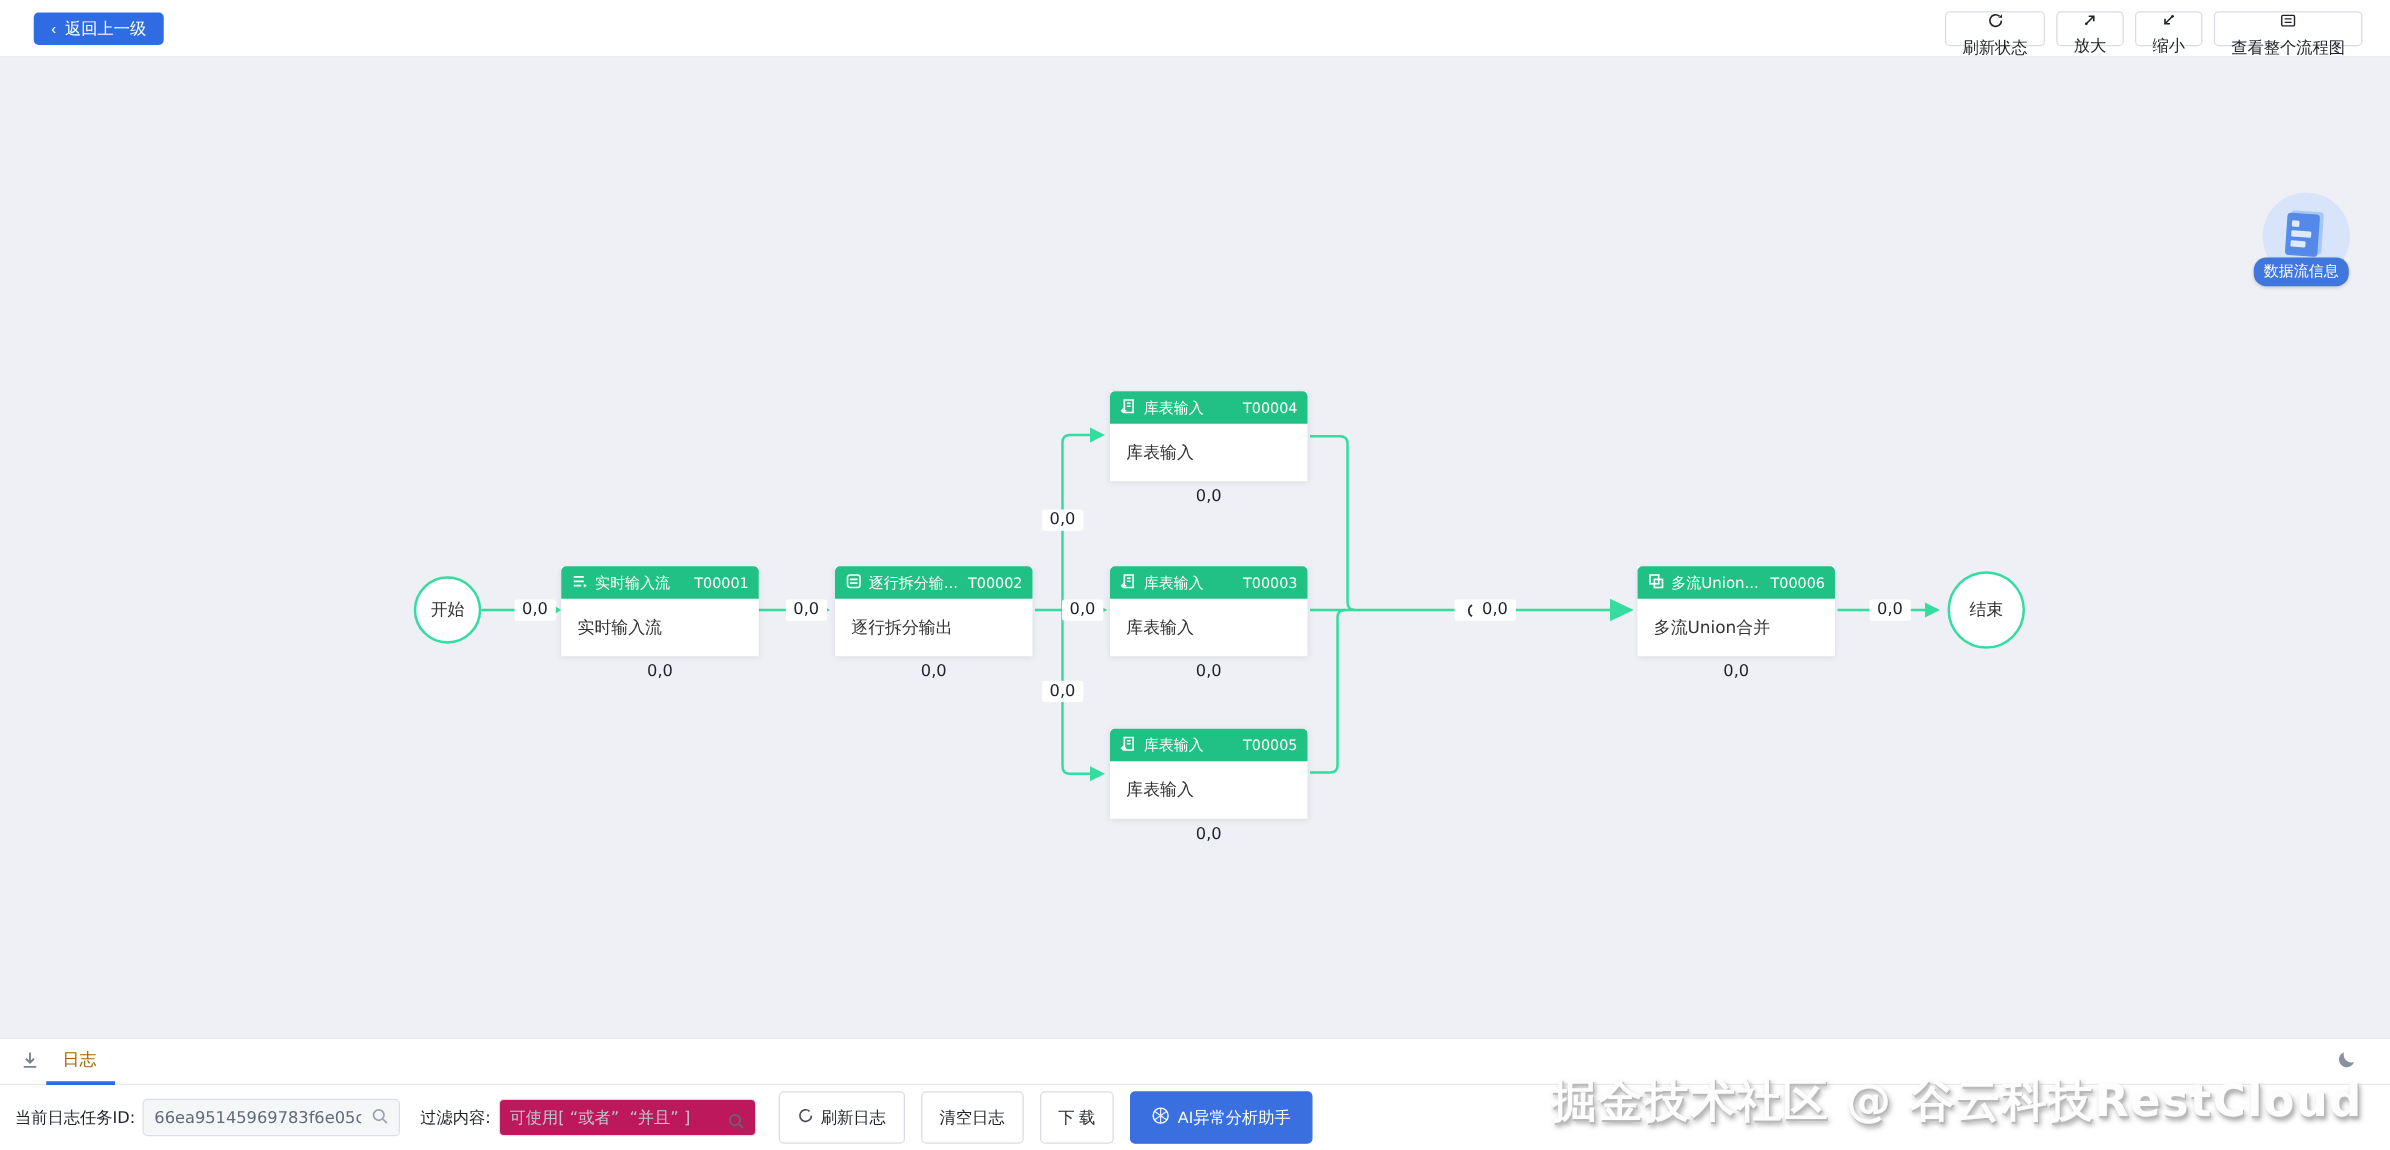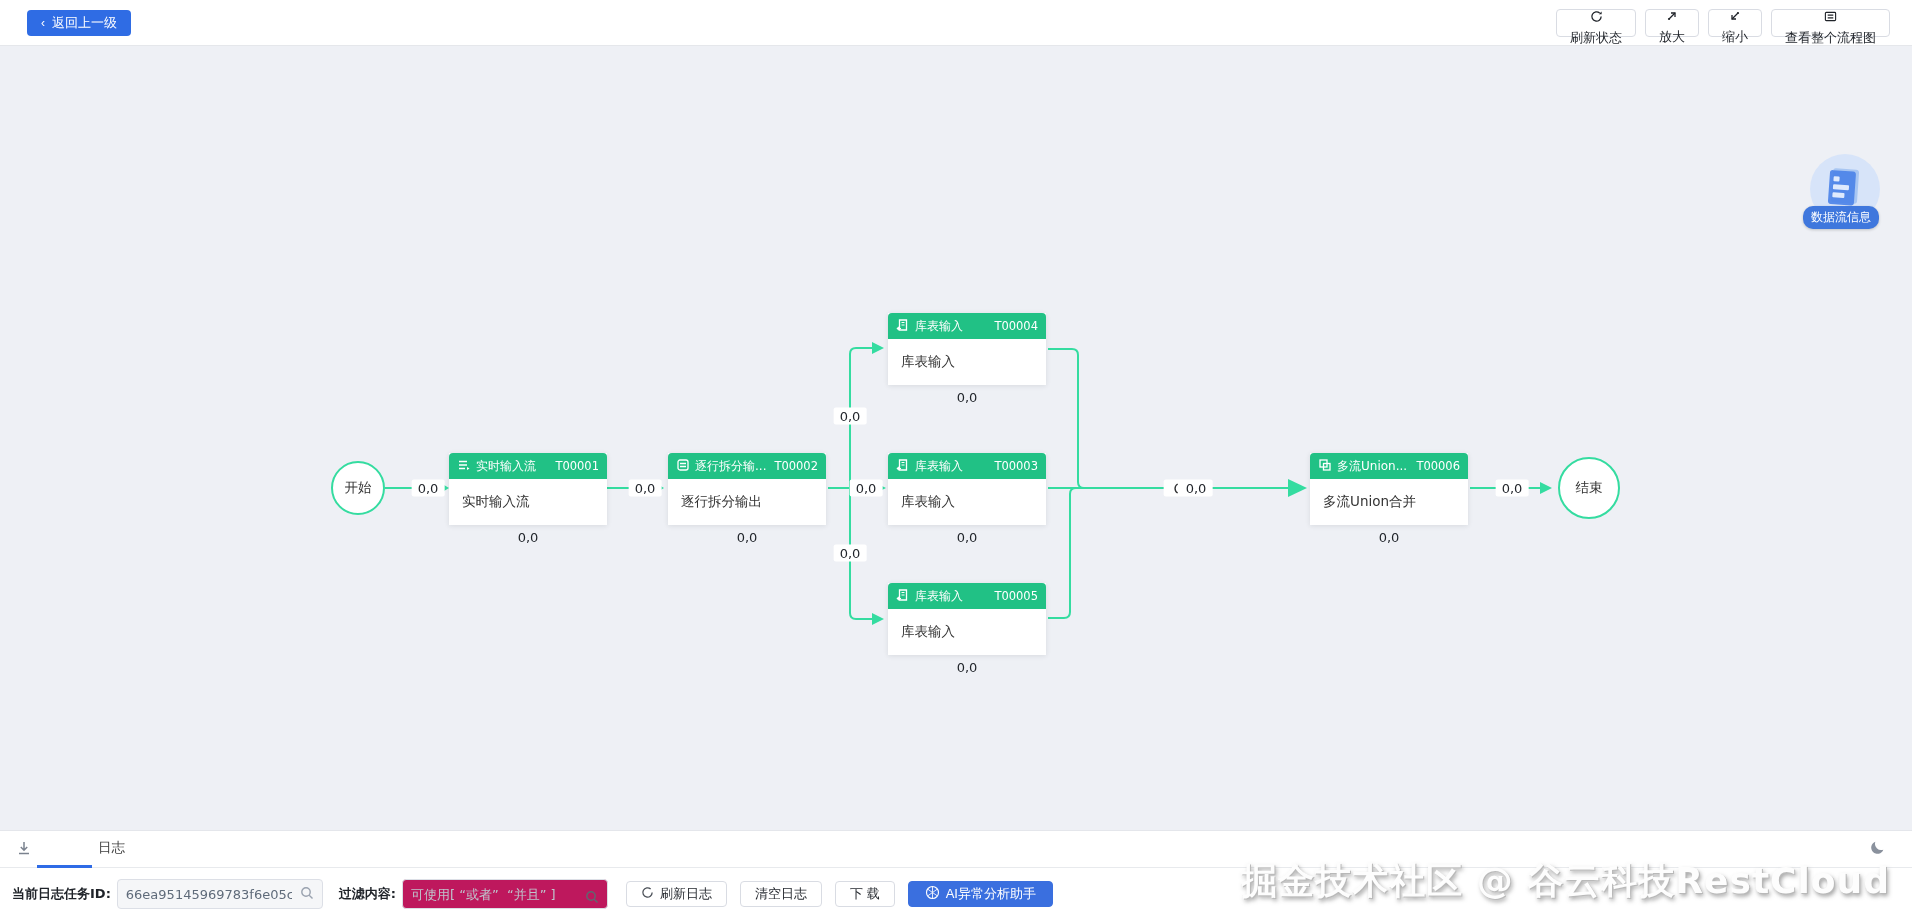--- a/index.html
+++ b/index.html
@@ -45,36 +45,36 @@
   .df-circle { position:absolute; left:10px; top:4px; width:70px; height:70px; border-radius:50%;
                background:#d7e4f9; display:flex; align-items:center; justify-content:center; }
   .df-pill { position:absolute; left:3px; top:56px; background:#3f77dd; color:#fff; font-size:12px;
              padding:3px 8px; border-radius:10px; white-space:nowrap; box-shadow:0 1px 3px rgba(0,0,0,.2); }
 
   
   .logpanel { position:absolute; left:0; top:830px; width:1912px; height:90px; background:#fff;
               border-top:1px solid #e4e6eb; z-index:10; }
   .log-tabs { position:relative; height:37px; border-bottom:1px solid #e8eaed; }
   .dl-icon { position:absolute; left:16px; top:9px; cursor:pointer; }
-  .log-tab { position:absolute; left:50px; top:8px; font-size:13.5px; color:#404040; cursor:pointer;margin-left:48px; }
+  .log-tab { position:absolute; left:50px; top:8px; font-size:13.5px; color:#a16207; cursor:pointer; }
   .log-tab-underline { position:absolute; left:37px; top:34px; width:55px; height:3px; background:#2e6be6; }
   .moon { position:absolute; right:26px; top:8px; cursor:pointer; }
 
   .log-toolbar { position:relative; height:52px; display:flex; align-items:center; }
-  .lt-label { font-size:13px; color:#1f2329; white-space:nowrap;font-weight:bold; }
+  .lt-label { font-size:13px; color:#1f2329; white-space:nowrap; }
   .lt-input { position:relative; height:30px; border:1px solid #dcdfe6; border-radius:4px;
               display:flex; align-items:center; }
   .lt-input input { border:none; outline:none; background:transparent; height:28px; font-size:13px;
                     padding:0 8px; width:100%; font-family:"DejaVu Sans","Liberation Sans",sans-serif; }
   .lt-input .mag { margin-right:8px; flex:none; }
   .in-task { width:206px; margin-left:6px; background:#f5f6f8; }
   .in-task input { color:#5f6b7a; }
   .in-filter { width:206px; margin-left:6px; background:#be185d;align-items:flex-end; }
   .in-filter input::placeholder { color:#bfc4cc; }
-  .lbtn { height:26px; padding:0 14px; background:#fff; border:1px solid #d9dce3; border-radius:4px;
+  .lbtn { height:42px; padding:0 14px; background:#fff; border:1px solid #d9dce3; border-radius:4px;
           font-size:13px; color:#1f2329; display:flex; align-items:center; gap:6px; cursor:pointer; }
   .lbtn-ai { background:#3a6fdf; border-color:#3a6fdf; color:#fff; padding:0 16px; }
 
   .watermark { position:absolute; right:22px; bottom:14px; z-index:40; font-size:36px; font-weight:bold;
                color:#fdfdfd; letter-spacing:1px; pointer-events:none;
                text-shadow:1px 1px 0 #b9b9b9, 2px 3px 4px rgba(90,90,90,.55); }
 </style>
 </head>
 <body>
 

